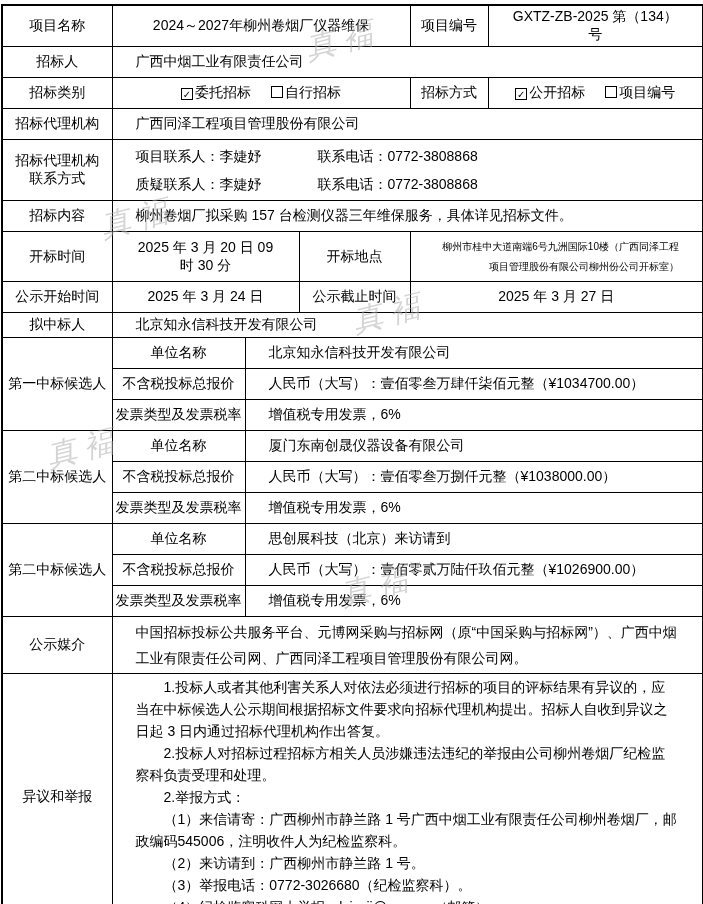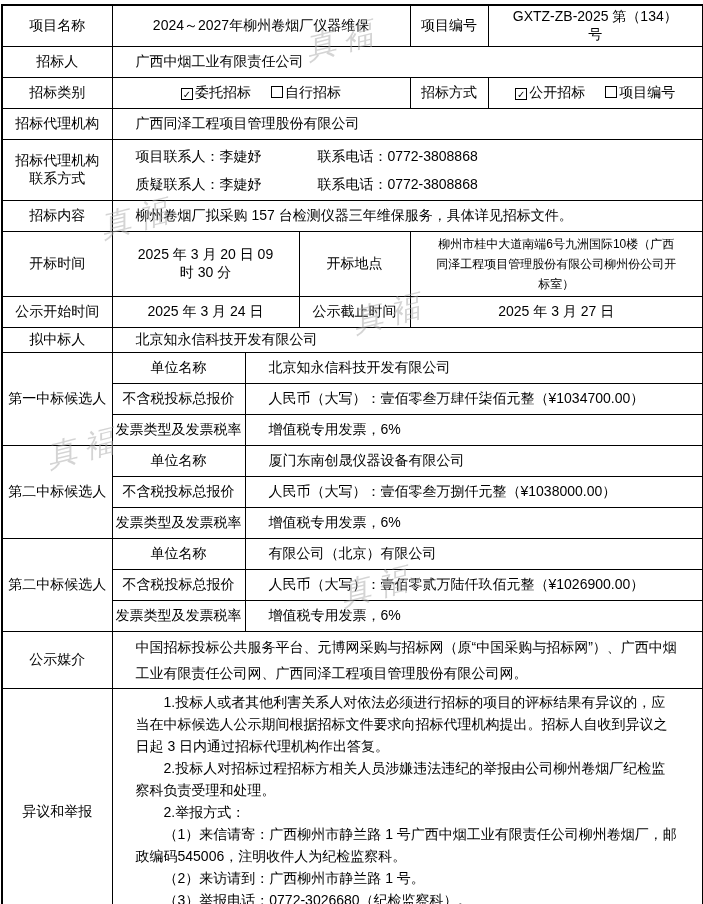--- a/index.html
+++ b/index.html
@@ -23,21 +23,21 @@
   .cb {
     display:inline-block; width:12px; height:12px; border:1px solid #000;
     line-height:11px; font-size:10px; text-align:center; vertical-align:-1px;
     margin-right:2px;
   }
   .opt2 { margin-left:16px; }
 
   .contact-line { line-height:28px; white-space:nowrap; }
   .c-left { display:inline-block; width:178px; }
 
-  .addr { line-height:20px; font-size:12px; text-align:center; }
+  .addr { line-height:20px; font-size:10px; text-align:right; }
 
   .media-text { line-height:26px; }
 
   .objection p { margin:0; text-indent:2em; line-height:22px; }
 
   .wm {
     position:absolute; color:#ababab; opacity:.5; font-size:30px;
     transform:rotate(-14deg); letter-spacing:8px; pointer-events:none;
     font-family:"DejaVu Serif",serif; font-style:italic;
   }
@@ -164,21 +164,21 @@
       <td class="val" colspan="4">人民币（大写）：壹佰零叁万捌仟元整（¥1038000.00）</td>
     </tr>
     <tr class="h31">
       <td class="lbl">发票类型及发票税率</td>
       <td class="val" colspan="4">增值税专用发票，6%</td>
     </tr>
 
     <tr class="h31">
       <td class="lbl" rowspan="3">第二中标候选人</td>
       <td class="lbl">单位名称</td>
-      <td class="val" colspan="4">有限公司（北京）有限公司</td>
+      <td class="val" colspan="4">思创展科技（北京）来访请到</td>
     </tr>
     <tr class="h31">
       <td class="lbl">不含税投标总报价</td>
       <td class="val" colspan="4">人民币（大写）：壹佰零贰万陆仟玖佰元整（¥1026900.00）</td>
     </tr>
     <tr class="h31">
       <td class="lbl">发票类型及发票税率</td>
       <td class="val" colspan="4">增值税专用发票，6%</td>
     </tr>
 

